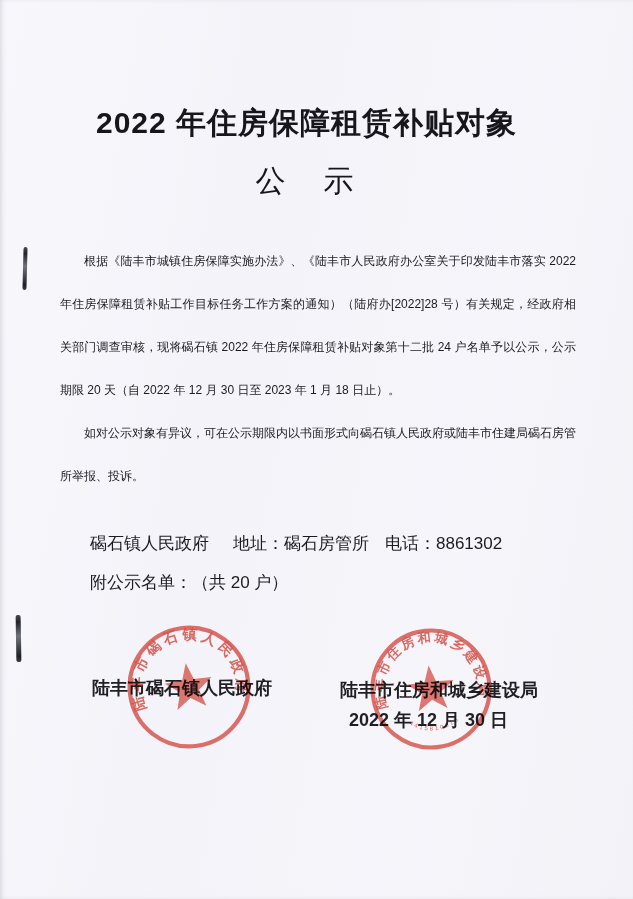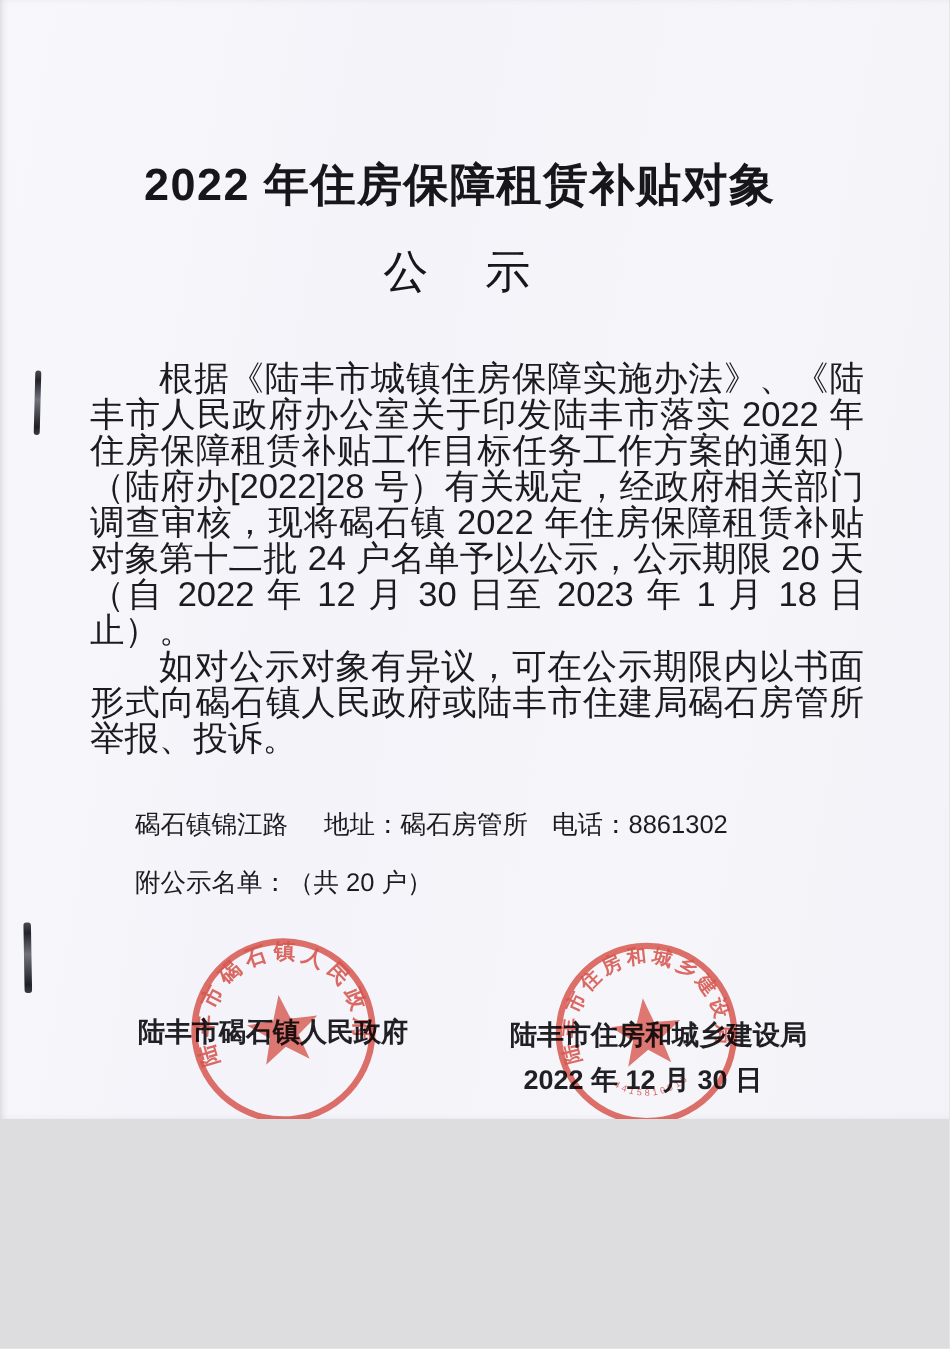--- a/index.html
+++ b/index.html
@@ -1,19 +1,19 @@
 <!DOCTYPE html>
 <html><head>
 <meta charset="utf-8">
 <style>
   html, body { margin: 0; padding: 0; background: #dddde0; }
   .page {
     position: relative;
     width: 633px;
-    height: 746px;
+    height: 899px;
     margin: 0;
     overflow: hidden;
     background: linear-gradient(100deg, #f8f8fc 0%, #f3f3f9 35%, #f5f5fa 70%, #f2f2f8 100%);
     font-family: "Liberation Sans", "DejaVu Sans", sans-serif;
     color: #1c1c20;
     box-shadow: inset 3px 0 6px -3px rgba(60,60,80,0.25);
   }
 
   
   .staple {
@@ -46,22 +46,22 @@
   }
 
   .body-col {
     position: absolute;
     left: 60px;
     top: 240px;
     width: 516px;
   }
   .para {
     margin: 0;
-    font-size: 23px;
-    line-height: 24px;
+    font-size: 12px;
+    line-height: 43px;
     text-align: justify;
     text-indent: 2em;
     color: #1b1b20;
   }
   .contact-block { margin-top: 31px; padding-left: 30px; }
   .contact-line { font-size: 17px; line-height: 30px; white-space: nowrap; color: #1b1b20; }
   .c-org   { margin-right: 24px; }
   .c-addr  { margin-right: 16px; }
   .attachment {
     margin: 9px 0 0 0;
@@ -115,21 +115,21 @@
 
   <h1 class="title">2022 年住房保障租赁补贴对象</h1>
   <h2 class="subtitle">公　示</h2>
 
   <div class="body-col">
     <p class="para">根据《陆丰市城镇住房保障实施办法》、《陆丰市人民政府办公室关于印发陆丰市落实 2022 年住房保障租赁补贴工作目标任务工作方案的通知）（陆府办[2022]28 号）有关规定，经政府相关部门调查审核，现将碣石镇 2022 年住房保障租赁补贴对象第十二批 24 户名单予以公示，公示期限 20 天（自 2022 年 12 月 30 日至 2023 年 1 月 18 日止）。</p>
     <p class="para">如对公示对象有异议，可在公示期限内以书面形式向碣石镇人民政府或陆丰市住建局碣石房管所举报、投诉。</p>
 
     <div class="contact-block">
       <div class="contact-line">
-        <span class="c-org">碣石镇锦江路</span><span>地址：</span><span class="c-addr">碣石房管所</span><span>电话：</span><span>8861302</span>
+        <span class="c-org">碣石镇人民政府</span><span>地址：</span><span class="c-addr">碣石房管所</span><span>电话：</span><span>8861302</span>
       </div>
     </div>
 
     <p class="attachment">附公示名单：（共 20 户）</p>
   </div>
 
   <svg class="seal seal-left" viewBox="0 0 140 140">
     <defs>
       <path id="arc-top-l" d="M 24.7 91.1 A 50 50 0 1 1 115.3 91.1" fill="none"></path>
     </defs>

